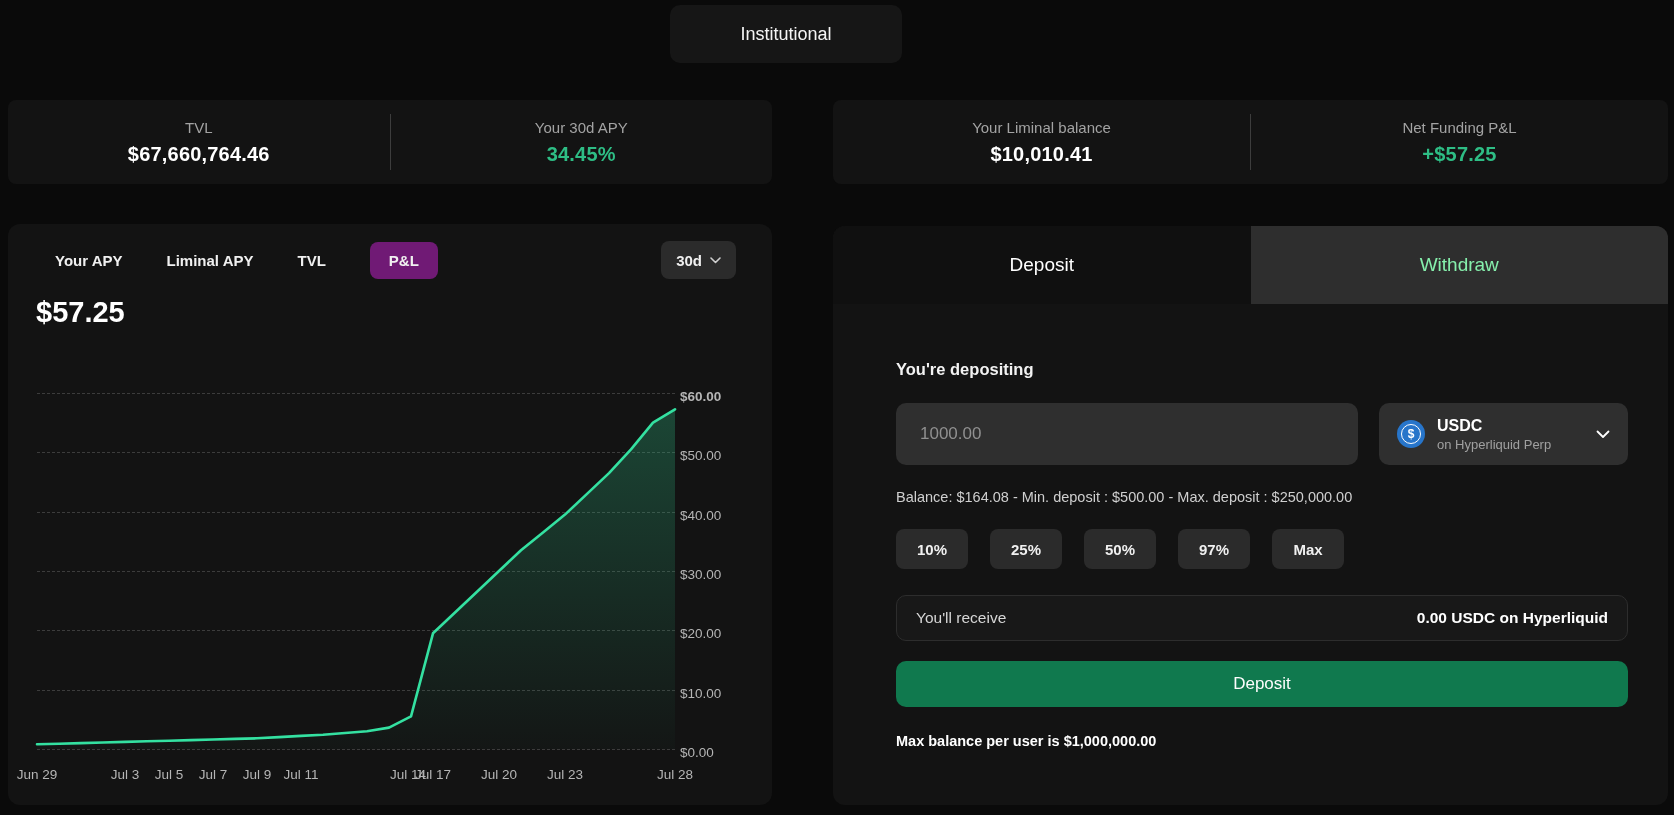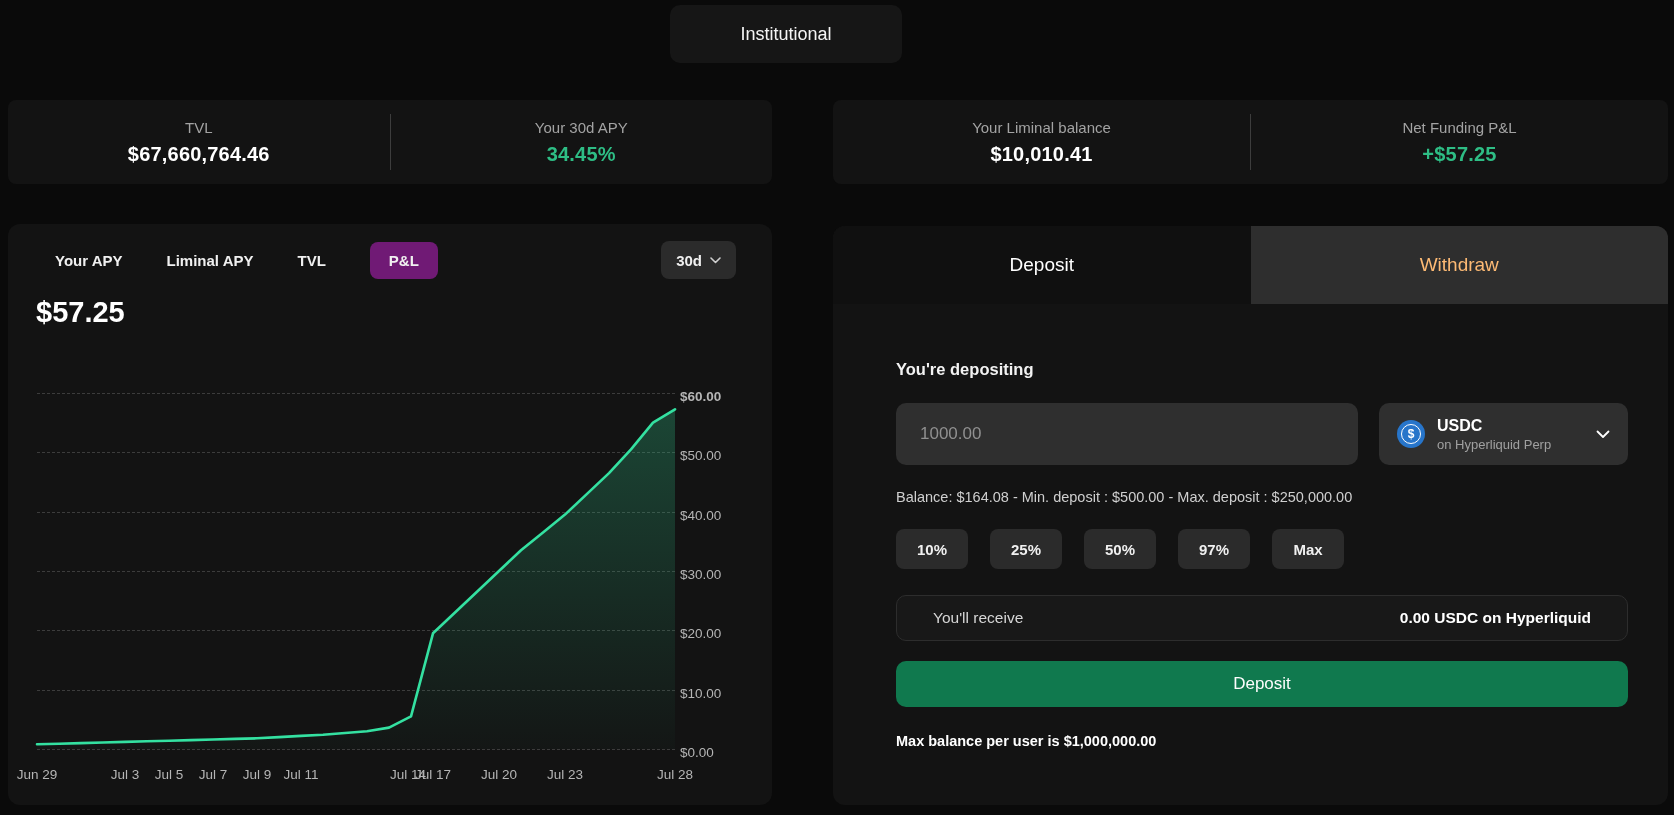--- a/index.html
+++ b/index.html
@@ -35,21 +35,21 @@
   .y-tick { position:absolute; left:672px; transform:translateY(-50%); color:#b5b5b5; font-size:13.5px; }
   .x-tick { position:absolute; top:543px; transform:translateX(-50%); color:#b5b5b5; font-size:13.5px; white-space:nowrap; }
   #chart-svg { position:absolute; left:0; top:0; }
 
   
   .deposit-card { left:833px; top:226px; width:835px; height:579px; background:#131313;
                   border-radius:12px; overflow:hidden; }
   .dw-tabs { display:flex; height:78px; background:#101010; }
   .dw-tab { flex:1; display:flex; align-items:center; justify-content:center; font-size:19px; cursor:pointer; }
   .dw-tab.active { color:#ffffff; }
-  .dw-tab.inactive { background:#2e2e2e; color:#fdba74; }
+  .dw-tab.inactive { background:#2e2e2e; color:#86efac; }
   .dep-content { padding:0 40px 0 63px; }
   .section-label { margin-top:56px; color:#f2f2f2; font-size:16.5px; font-weight:600; }
   .amount-row { margin-top:24px; display:flex; gap:21px; height:62px; }
   .amount-input { flex:1; background:#2f2f2f; border:none; outline:none; border-radius:10px;
                   padding:0 24px; font-size:17px; color:#eeeeee; font-family:"Liberation Sans", sans-serif; }
   .amount-input::placeholder { color:#909090; }
   .asset-select { width:249px; background:#2f2f2f; border-radius:10px; display:flex;
                   align-items:center; padding:0 18px; gap:12px; cursor:pointer; }
   .usdc-circle { width:28px; height:28px; border-radius:50%; background:#2775ca; flex:0 0 auto;
                  display:flex; align-items:center; justify-content:center; }
@@ -60,21 +60,21 @@
   .asset-symbol { color:#ffffff; font-size:16px; font-weight:700; }
   .asset-network { color:#a0a0a0; font-size:13px; white-space:nowrap; }
   .asset-chevron { margin-left:auto; }
   .balance-line { margin-top:24px; color:#cfcfcf; font-size:14.5px; }
   .pct-row { margin-top:24px; display:flex; gap:22px; }
   .pct-btn { width:72px; height:40px; background:#2b2b2b; border-radius:8px; display:flex;
              align-items:center; justify-content:center; color:#f0f0f0; font-size:15px;
              font-weight:600; cursor:pointer; }
   .receive-row { margin-top:26px; height:46px; background:#181818; border:1px solid #2d2d2d;
                  border-radius:10px; display:flex; align-items:center; justify-content:space-between;
-                 padding:0 36px; }
+                 padding:0 19px; }
   .receive-label { color:#d6d6d6; font-size:15.5px; }
   .receive-value { color:#ffffff; font-size:15.5px; font-weight:700; }
   .submit-btn { margin-top:20px; height:46px; background:#10794e; border-radius:10px; display:flex;
                 align-items:center; justify-content:center; color:#fdfdfd; font-size:17px; cursor:pointer; }
   .footnote { margin-top:26px; color:#ffffff; font-size:14.5px; font-weight:600; }
 </style>
 </head>
 <body>
 
 <div class="abs inst-btn">Institutional</div>

